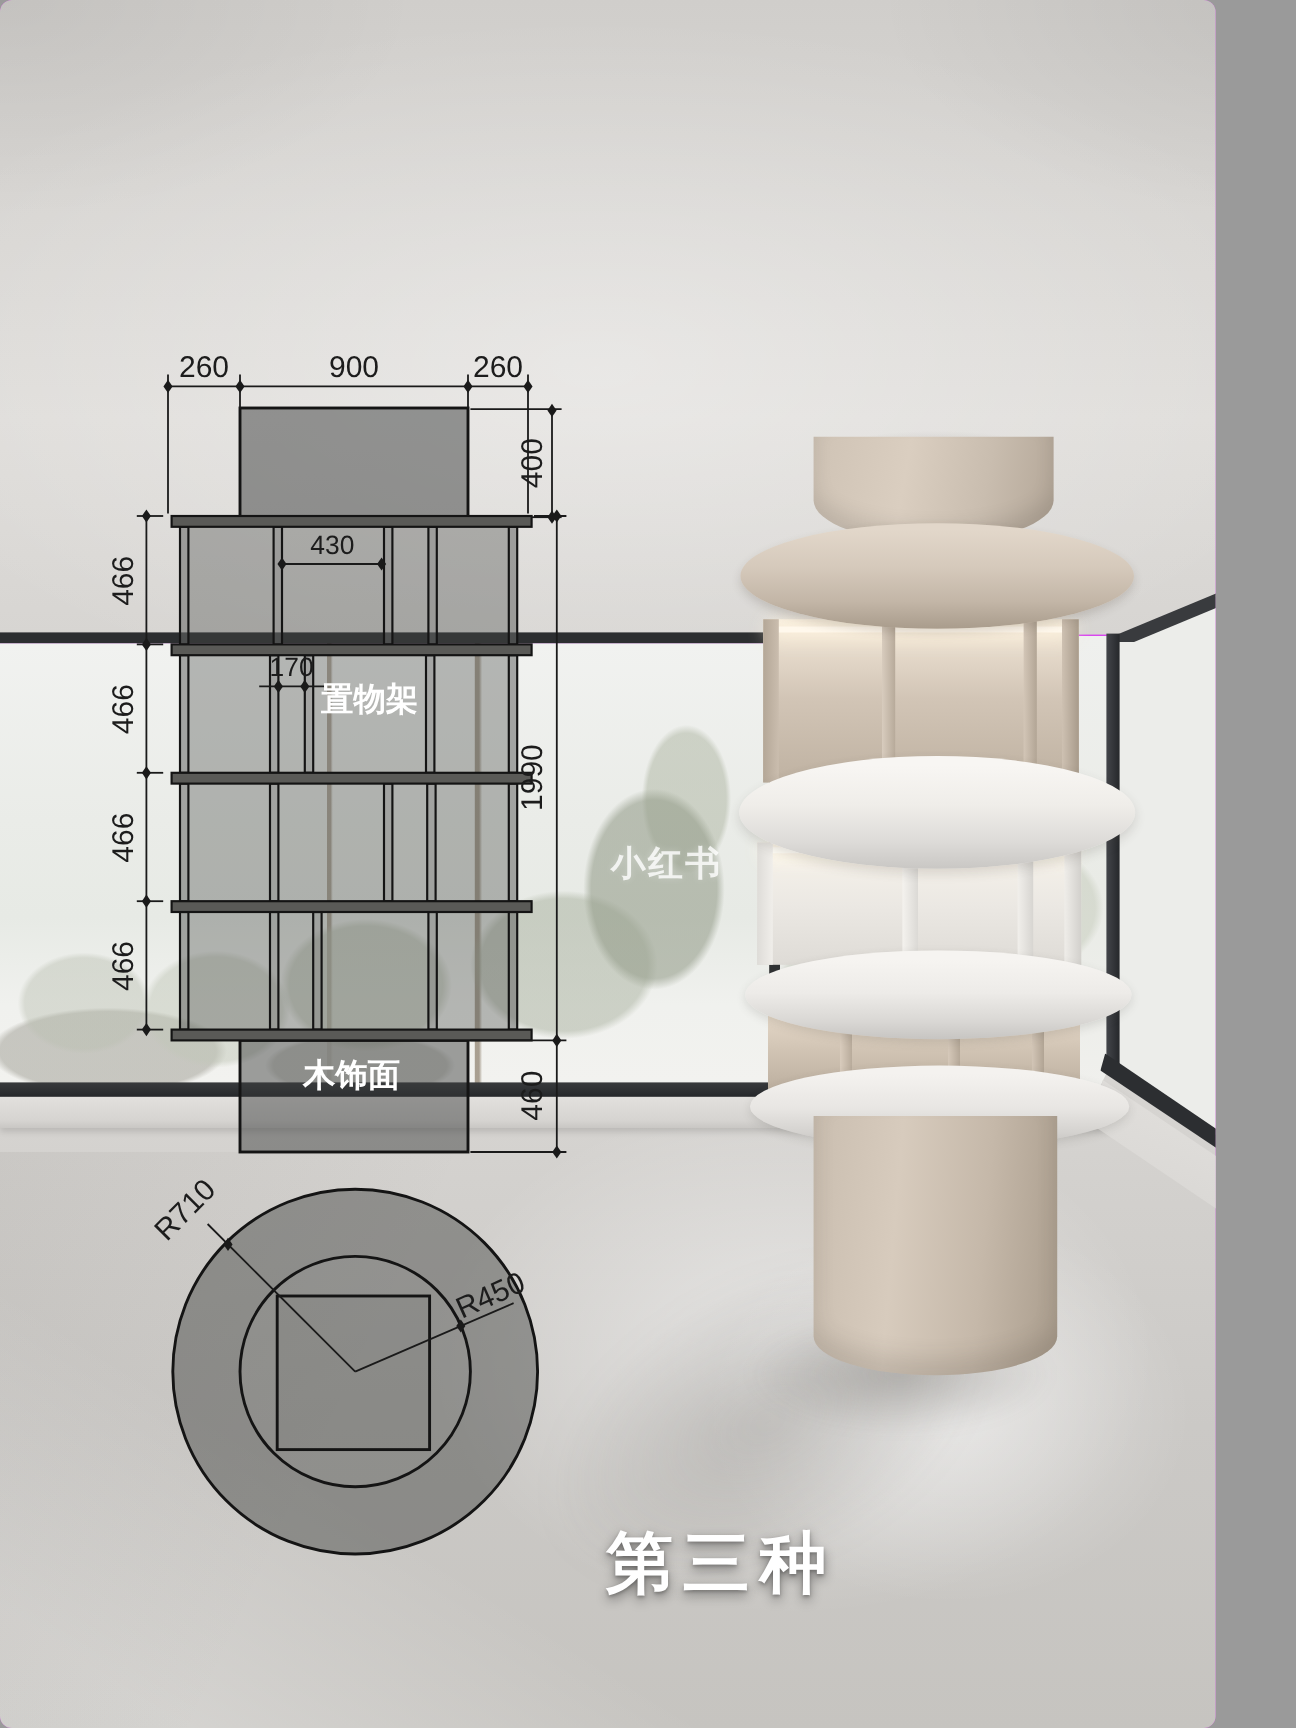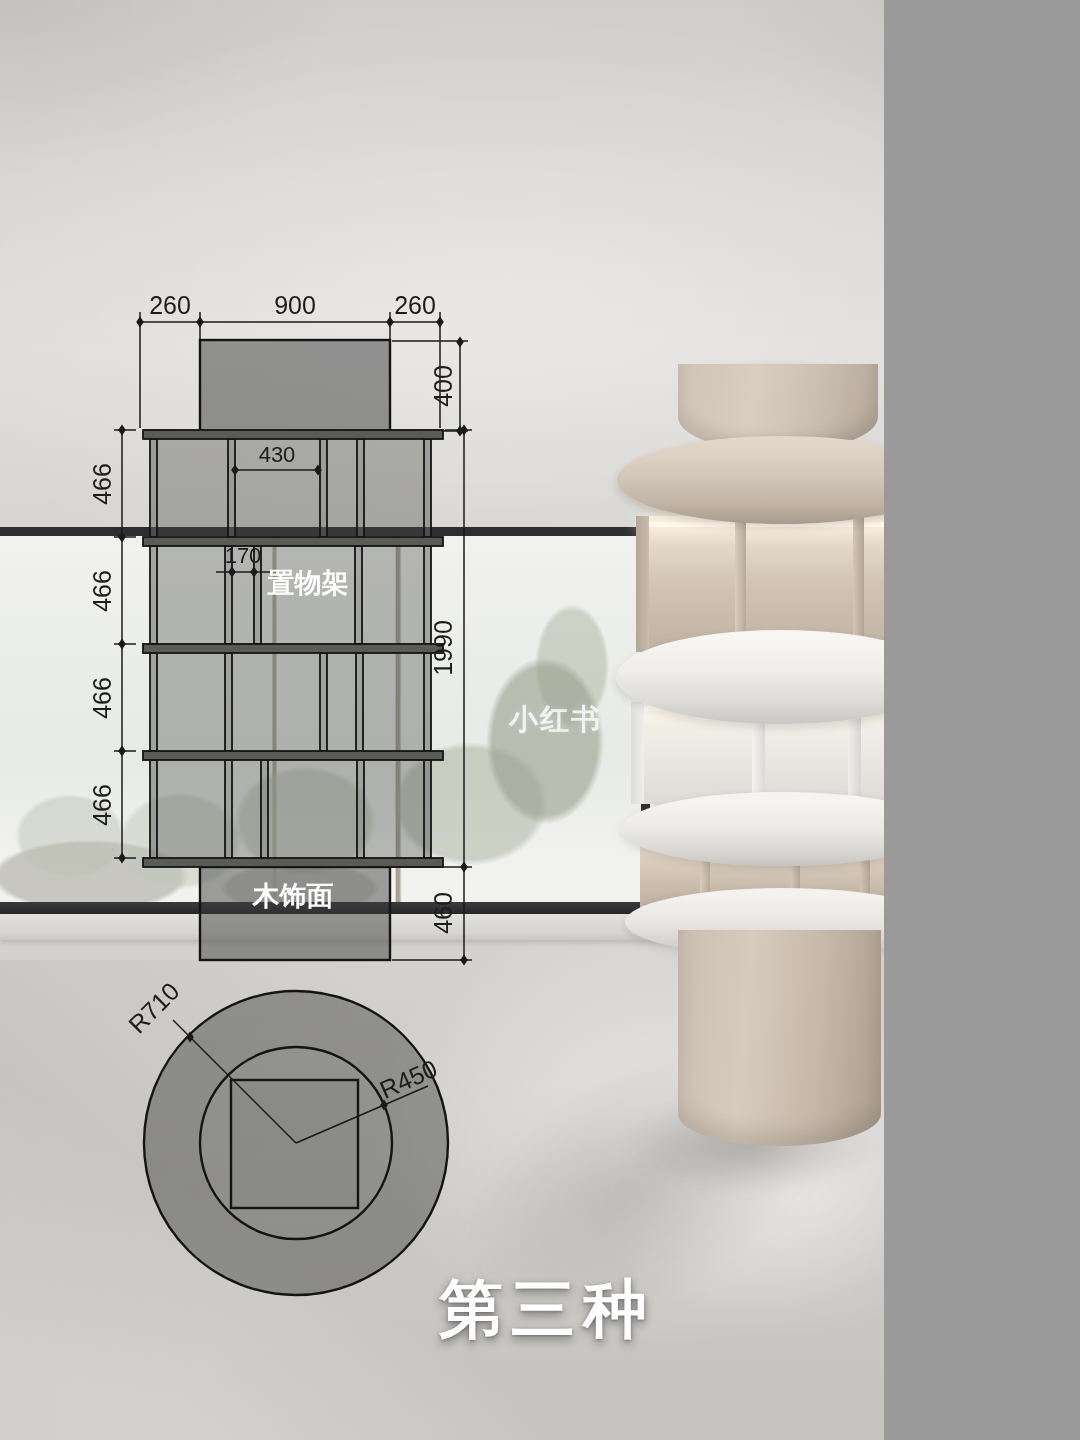--- a/index.html
+++ b/index.html
@@ -1,17 +1,17 @@
 <!DOCTYPE html>
 <html><head>
 <meta charset="utf-8">
 <style>
   html,body{margin:0;padding:0;background:#9a9a9a;}
-  .stage{position:relative;width:884px;height:1440px;overflow:hidden;
-         font-family:"Liberation Sans",sans-serif;background:#d946ef;}
+  .stage{position:relative;width:1013px;height:1440px;overflow:hidden;
+         font-family:"Liberation Sans",sans-serif;background:#d946ef;border-radius:10px;}
   .abs{position:absolute;}
 
   
   .ceiling{left:0;top:0;width:1080px;height:530px;
     background:
       radial-gradient(900px 420px at 46% 58%, rgba(255,255,255,0.35), transparent 70%),
       radial-gradient(500px 260px at 100% 0%, rgba(0,0,0,0.07), transparent 70%),
       radial-gradient(500px 260px at 0% 0%, rgba(0,0,0,0.06), transparent 70%),
       linear-gradient(180deg,#d0cecb 0%,#d8d6d3 34%,#dfddda 66%,#d7d5d2 100%);
     clip-path:polygon(0 0,1080px 0,1080px 468px,941px 529px,0 529px);}
@@ -129,22 +129,22 @@
   .base{left:678px;top:930px;width:203px;height:216px;
     background:linear-gradient(95deg,#cabeb0 0%,#d7cbbd 34%,#c5b8a9 68%,#aa9d8d 100%);
     border-radius:0 0 50% 50% / 0 0 15% 15%;
     box-shadow:inset 0 -14px 18px rgba(60,52,42,0.14);}
 
   
   .drawing{left:0;top:0;z-index:40;}
   .watermark{left:492px;top:700px;width:110px;z-index:45;text-align:right;
     font-size:29px;font-weight:bold;letter-spacing:2px;color:rgba(255,255,255,0.80);
     text-shadow:0 0 6px rgba(255,255,255,0.28);}
-  .title{left:397px;top:1266px;width:300px;z-index:46;text-align:center;
-    font-size:64px;font-weight:900;letter-spacing:8px;color:#ffffff;
+  .title{left:397px;top:1266px;width:300px;z-index:46;text-align:right;
+    font-size:56px;font-weight:900;letter-spacing:8px;color:#ffffff;
     text-shadow:0 4px 10px rgba(0,0,0,0.40),0 1px 3px rgba(0,0,0,0.28);}
 
   svg text{font-family:"Liberation Sans",sans-serif;}
 </style>
 </head>
 <body>
 
 <div class="stage">
 
   <div class="abs ceiling"></div>

